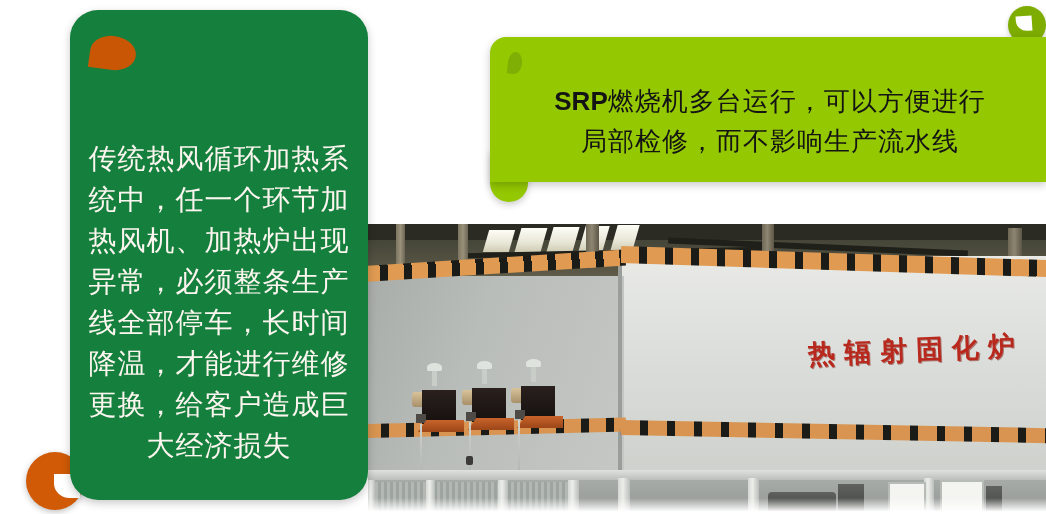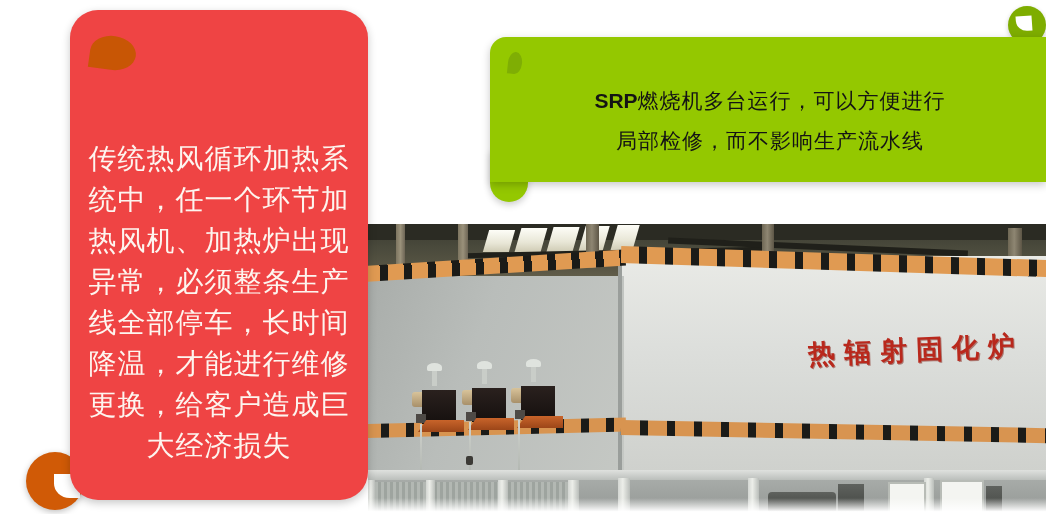--- a/index.html
+++ b/index.html
@@ -202,21 +202,21 @@
     position: absolute;
     left: 28px; top: 22px;
     width: 26px; height: 24px;
     background: #ffffff;
     border-radius: 0 0 0 60%;
   }
   .orange-bubble {
     position: absolute;
     left: 70px; top: 10px;
     width: 298px; height: 490px;
-    background: #ef4444;
+    background: #15803d;
     border-radius: 28px 28px 28px 28px;
     box-shadow: 0 3px 9px rgba(0,0,0,.22);
   }
   .orange-quote {
     position: absolute;
     left: 20px; top: 26px;
     width: 46px; height: 34px;
     background: #c85605;
     border-radius: 50% 50% 50% 0;
     transform: rotate(8deg);
@@ -276,21 +276,21 @@
     border-radius: 50% 50% 50% 0;
     transform: rotate(6deg);
   }
   .green-text {
     position: absolute;
     left: 30px; right: 26px;
     top: 44px;
     text-align: center;
     color: #141414;
     font-family: "Liberation Serif", serif;
-    font-size: 21px;
+    font-size: 26px;
     line-height: 40px;
     letter-spacing: 1px;
     white-space: pre-line;
   }
   .green-text .latin {
     font-family: "Liberation Sans", sans-serif;
     font-weight: bold;
     letter-spacing: 0;
   }
 </style>

